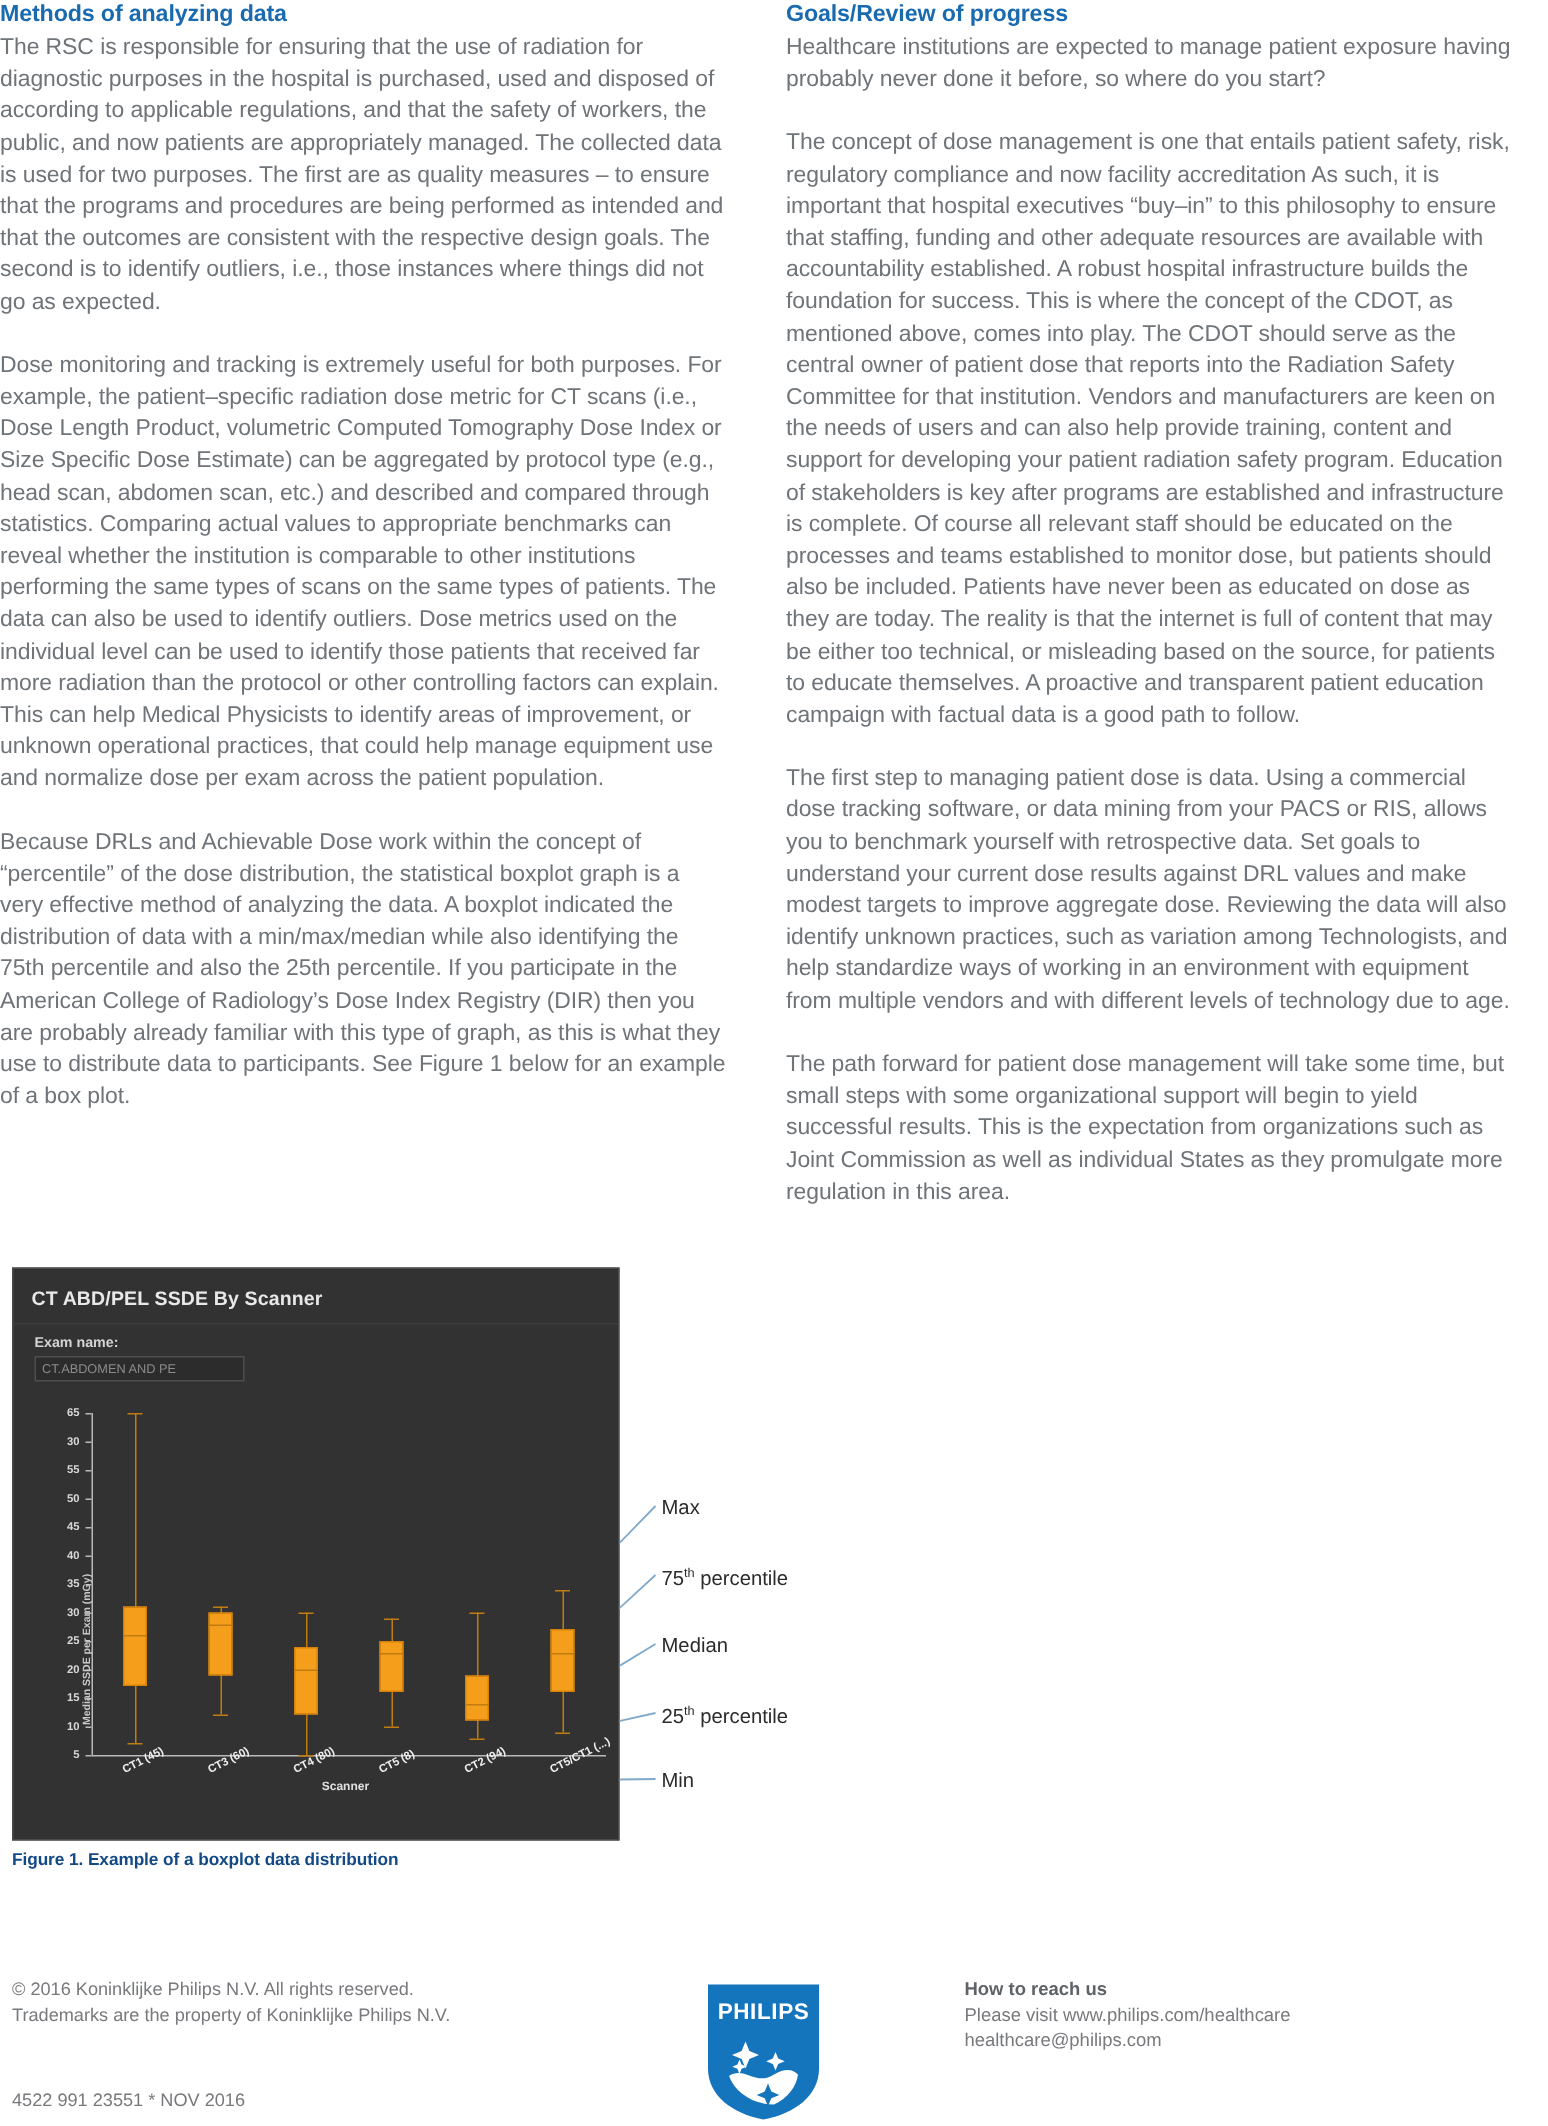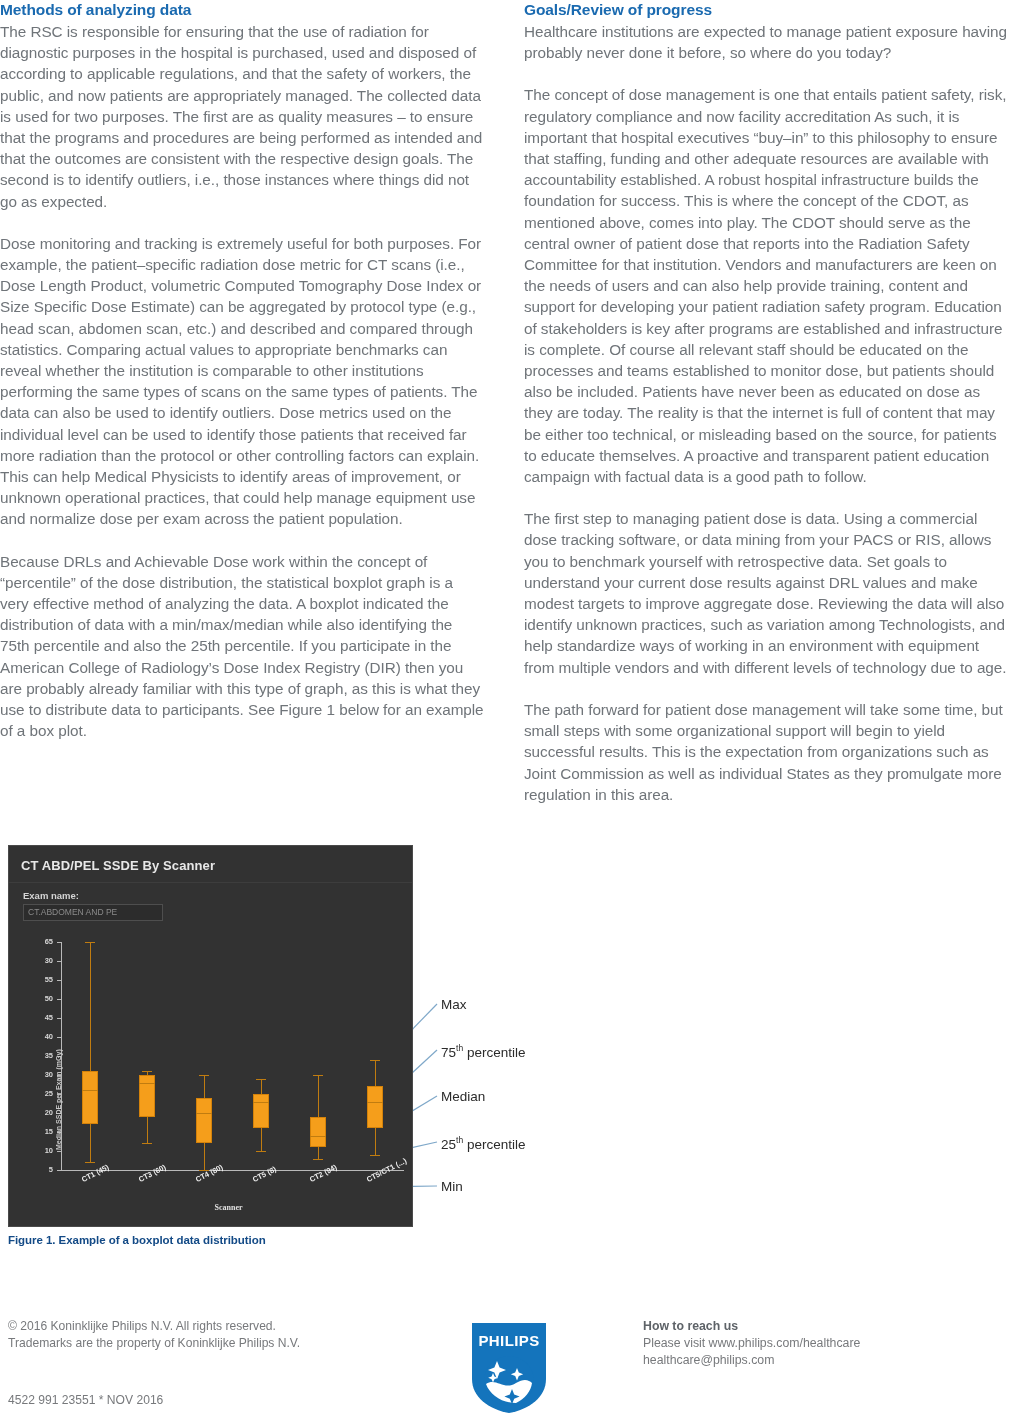--- a/index.html
+++ b/index.html
@@ -262,21 +262,21 @@
 
   <div class="col col-left">
     <h2 class="section-head">Methods of analyzing data</h2>
     <p class="body">The RSC is responsible for ensuring that the use of radiation for diagnostic purposes in the hospital is purchased, used and disposed of according to applicable regulations, and that the safety of workers, the public, and now patients are appropriately managed. The collected data is used for two purposes. The first are as quality measures – to ensure that the programs and procedures are being performed as intended and that the outcomes are consistent with the respective design goals. The second is to identify outliers, i.e., those instances where things did not go as expected.</p>
     <p class="body">Dose monitoring and tracking is extremely useful for both purposes. For example, the patient–specific radiation dose metric for CT scans (i.e., Dose Length Product, volumetric Computed Tomography Dose Index or Size Specific Dose Estimate) can be aggregated by protocol type (e.g., head scan, abdomen scan, etc.) and described and compared through statistics. Comparing actual values to appropriate benchmarks can reveal whether the institution is comparable to other institutions performing the same types of scans on the same types of patients. The data can also be used to identify outliers. Dose metrics used on the individual level can be used to identify those patients that received far more radiation than the protocol or other controlling factors can explain.  This can help Medical Physicists to identify areas of improvement, or unknown operational practices, that could help manage equipment use and normalize dose per exam across the patient population.</p>
     <p class="body">Because DRLs and Achievable Dose work within the concept of “percentile” of the dose distribution, the statistical boxplot graph is a very effective method of analyzing the data. A boxplot indicated the distribution of data with a min/max/median while also identifying the 75th percentile and also the 25th percentile. If you participate in the American College of Radiology’s Dose Index Registry (DIR) then you are probably already familiar with this type of graph, as this is what they use to distribute data to participants. See Figure 1 below for an example of a box plot.</p>
   </div>
 
   <div class="col col-right">
     <h2 class="section-head">Goals/Review of progress</h2>
-    <p class="body">Healthcare institutions are expected to manage patient exposure having probably never done it before, so where do you today?</p>
+    <p class="body">Healthcare institutions are expected to manage patient exposure having probably never done it before, so where do you start?</p>
     <p class="body">The concept of dose management is one that entails patient safety, risk, regulatory compliance and now facility accreditation As such, it is important that hospital executives “buy–in” to this philosophy to ensure that staffing, funding and other adequate resources are available with accountability established. A robust hospital infrastructure builds the foundation for success. This is where the concept of the CDOT, as mentioned above, comes into play. The CDOT should serve as the central owner of patient dose that reports into the Radiation Safety Committee for that institution. Vendors and manufacturers are keen on the needs of users and can also help provide training, content and support for developing your patient radiation safety program. Education of stakeholders is key after programs are established and infrastructure is complete. Of course all relevant staff should be educated on the processes and teams established to monitor dose, but patients should also be included. Patients have never been as educated on dose as they are today. The reality is that the internet is full of content that may be either too technical, or misleading based on the source, for patients to educate themselves. A proactive and transparent patient education campaign with factual data is a good path to follow.</p>
     <p class="body">The first step to managing patient dose is data. Using a commercial dose tracking software, or data mining from your PACS or RIS, allows you to benchmark yourself with retrospective data. Set goals to understand your current dose results against DRL values and make modest targets to improve aggregate dose. Reviewing the data will also identify unknown practices, such as variation among Technologists, and help standardize ways of working in an environment with equipment from multiple vendors and with different levels of technology due to age.</p>
     <p class="body">The path forward for patient dose management will take some time, but small steps with some organizational support will begin to yield successful results. This is the expectation from organizations such as Joint Commission as well as individual States as they promulgate more regulation in this area.</p>
   </div>
 
   <div class="figure-wrap">
     <div class="chart">
       <div class="chart-title">CT ABD/PEL SSDE By Scanner</div>
       <div class="chart-titlebar-rule"></div>
       <div class="exam-label">Exam name:</div>
@@ -340,21 +340,21 @@
           <div class="whisker-cap" style="left: 304.25px; top: 224.6px; width: 10px;"></div>
           <div class="box" style="left: 301.25px; top: 182.8px; width: 16px; height: 30.4px; background: rgb(245, 158, 27);"></div>
           <div class="median-line" style="left: 301.25px; top: 201.8px; width: 16px;"></div>
           <div class="xtick-label" style="left: 299.25px; top: 242px;">CT2 (94)</div>
           <div class="whisker-v" style="left: 366.417px; top: 125.8px; height: 95px;"></div>
           <div class="whisker-cap" style="left: 361.417px; top: 125.8px; width: 10px;"></div>
           <div class="whisker-cap" style="left: 361.417px; top: 220.8px; width: 10px;"></div>
           <div class="box" style="left: 358.417px; top: 152.4px; width: 16px; height: 41.8px; background: rgb(245, 158, 27);"></div>
           <div class="median-line" style="left: 358.417px; top: 167.6px; width: 16px;"></div>
           <div class="xtick-label" style="left: 356.417px; top: 242px;">CT5/CT1 (...)</div>
-          <div class="xlabel" style="left: 205.5px; top: 269px; font-family: Liberation Serif, serif;">Scanner</div>
+          <div class="xlabel" style="left: 205.5px; top: 252px;">Scanner</div>
         </div>
     </div>
     <div class="callouts" id="callout-area">
         <svg width="200" height="382" style="position: absolute; left: 0px; top: 0px;">
           <line x1="-52" y1="225" x2="24" y2="147" stroke="#7fa8c9" stroke-width="1.2"></line>
           <line x1="-52" y1="263" x2="24" y2="193" stroke="#7fa8c9" stroke-width="1.2"></line>
           <line x1="-52" y1="285" x2="24" y2="239" stroke="#7fa8c9" stroke-width="1.2"></line>
           <line x1="-52" y1="302" x2="24" y2="285" stroke="#7fa8c9" stroke-width="1.2"></line>
           <line x1="-52" y1="330" x2="24" y2="329" stroke="#7fa8c9" stroke-width="1.2"></line>
         </svg>

